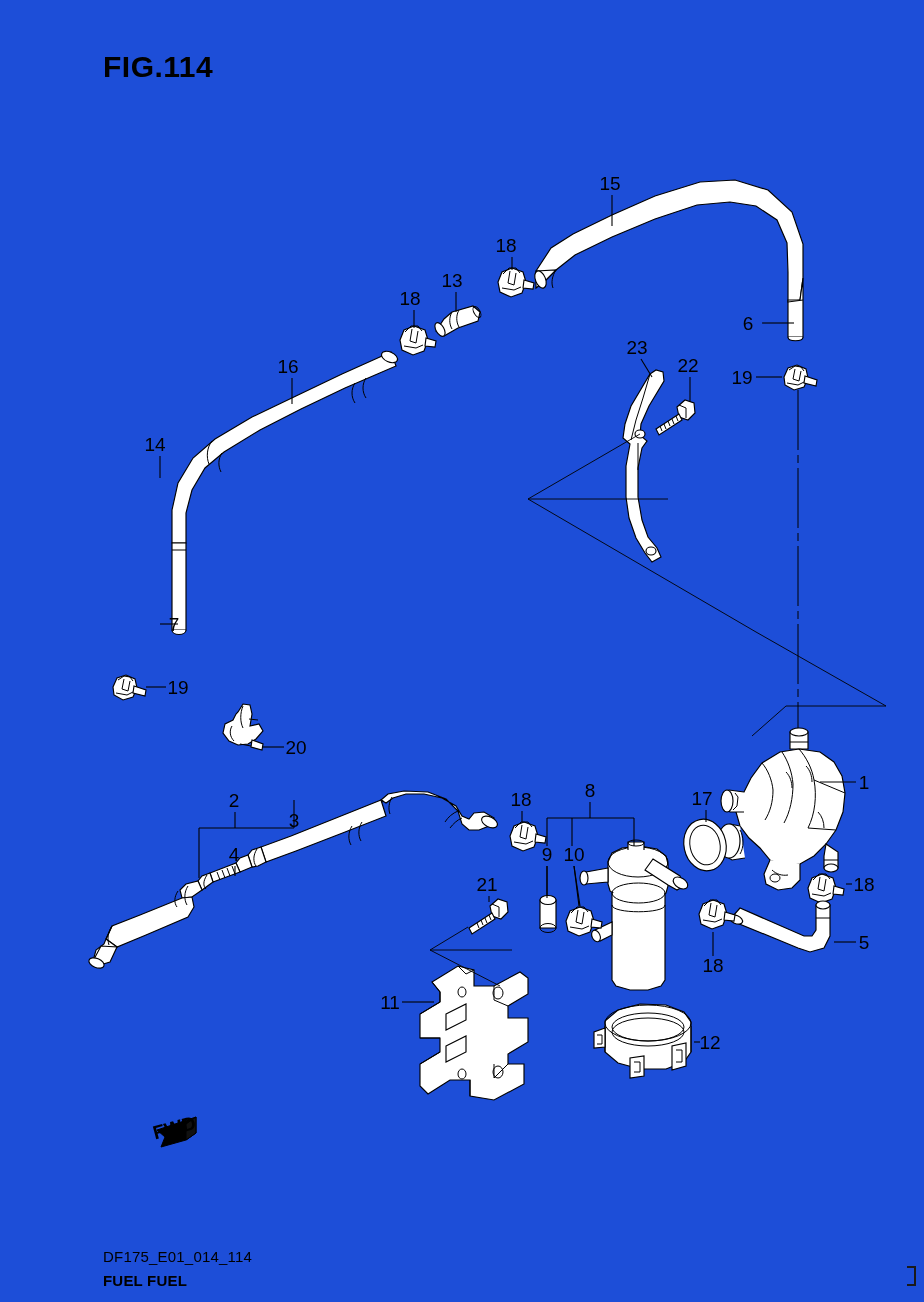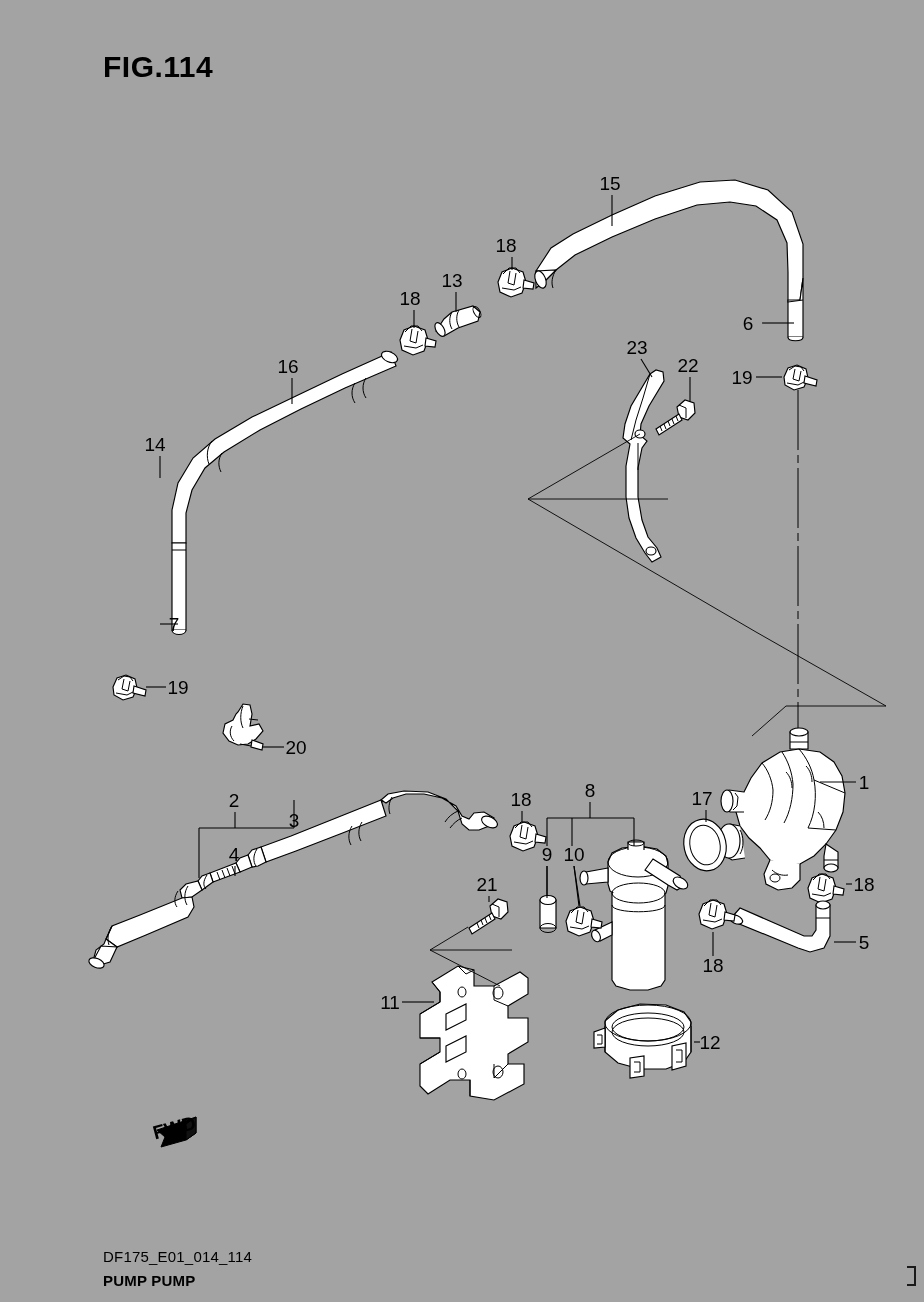--- a/index.html
+++ b/index.html
@@ -10,21 +10,21 @@
   body {
     width: 924px;
     height: 1302px;
     position: relative;
     font-family: "Liberation Sans", sans-serif;
     overflow: hidden;
   }
   #page {
     position: absolute;
     inset: 0;
-    background: #a3a3a3;
+    background: #1d4ed8;
   }
   .fig-title {
     position: absolute;
     left: 103px;
     top: 50px;
     font-size: 30px;
     font-weight: bold;
     letter-spacing: 0.5px;
     color: #000000;
     white-space: nowrap;
@@ -513,16 +513,16 @@
 
     <g>
       <path d="M196,1117 L157,1130 L165,1137 L161,1147 L186,1140 L196,1133 Z" fill="#000000" stroke="#000000" stroke-width="1"></path>
       <path d="M196,1117 L196,1133 L186,1140 L186,1124 Z" fill="#111111" stroke="#000000" stroke-width="1"></path>
       <text x="176" y="1134" fill="#ffffff" font-size="11" font-weight="bold" transform="rotate(-15 176 1134)" text-anchor="middle">FWD</text>
     </g>
 
   </svg>
 
   <div class="footer-code">DF175_E01_014_114</div>
-  <div class="footer-name">PUMP PUMP</div>
+  <div class="footer-name">FUEL FUEL</div>
   <div class="corner-mark"></div>
 
 </div>
 
 </body></html>

